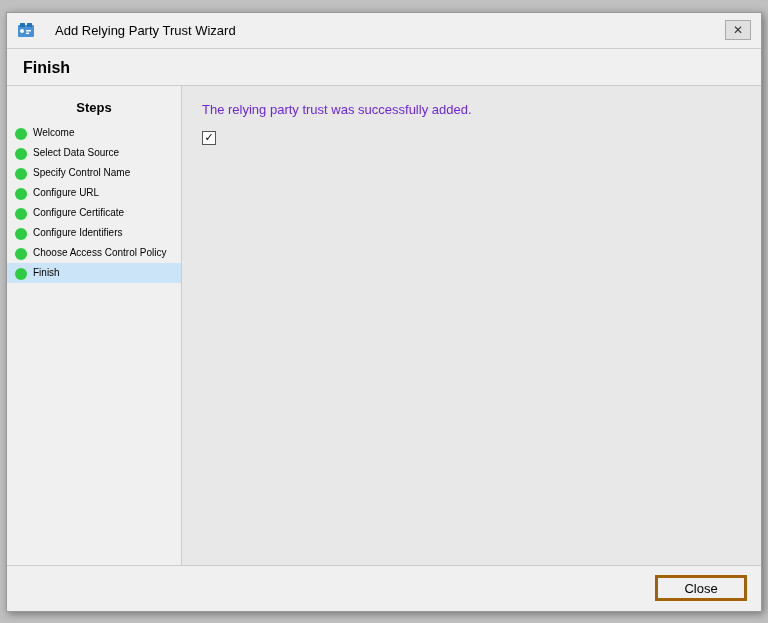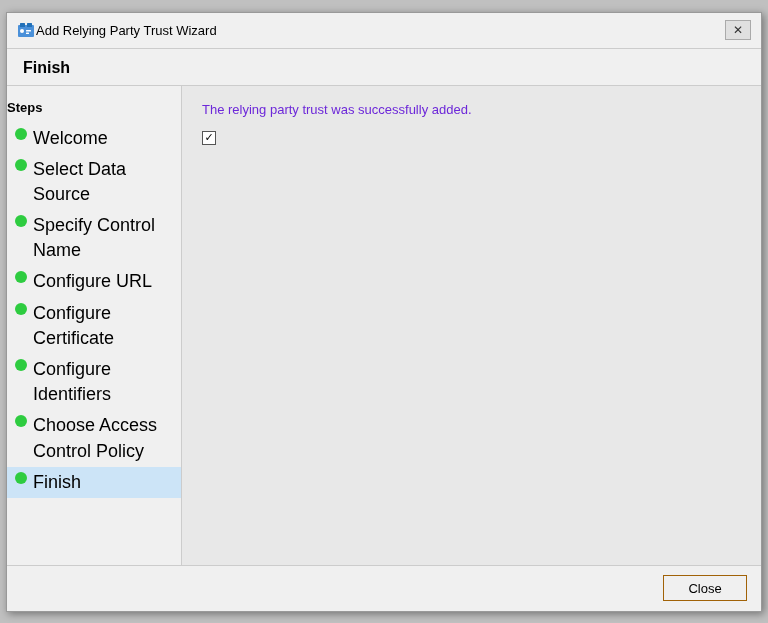--- a/index.html
+++ b/index.html
@@ -35,21 +35,21 @@
       display: flex;
       align-items: center;
       justify-content: space-between;
       padding: 8px 10px;
       height: 36px;
     }
 
     .title-bar-left {
       display: flex;
       align-items: center;
-      gap: 1px;
+      gap: 20px;
     }
 
     .title-icon {
       width: 18px;
       height: 18px;
       display: flex;
       align-items: center;
       justify-content: center;
     }
 
@@ -94,22 +94,23 @@
       width: 175px;
       background: #f0f0f0;
       border-right: 1px solid #ccc;
       padding: 10px 0;
       flex-shrink: 0;
     }
 
     .sidebar-title {
       font-weight: bold;
       font-size: 13px;
-      padding: 4px 12px 8px 0;
-      color: #000;
+      padding: 4px 12px 8px 12px;
+      color: #000;
+      text-align: center;
     }
 
     .step-item {
       display: flex;
       align-items: flex-start;
       padding: 3px 12px 3px 8px;
       cursor: default;
       line-height: 1.4;
     }
 
@@ -121,21 +122,21 @@
       width: 12px;
       height: 12px;
       border-radius: 50%;
       background: #2ecc40;
       flex-shrink: 0;
       margin-top: 2px;
       margin-right: 6px;
     }
 
     .step-label {
-      font-size: 18px;
+      font-size: 10px;
       color: #000;
     }
 
     .main-panel {
       flex: 1;
       background: #e8e8e8;
       padding: 16px 20px;
       display: flex;
       flex-direction: column;
     }
@@ -178,24 +179,24 @@
       height: 46px;
       background: #f0f0f0;
       border-top: 1px solid #ccc;
       display: flex;
       align-items: center;
       justify-content: flex-end;
       padding: 0 14px;
     }
 
     .close-action-btn {
-      width: 84px;
+      width: 92px;
       height: 26px;
       background: #f0f0f0;
-      border: 1px solid #a16207;
+      border: 3px solid #a16207;
       font-size: 13px;
       cursor: pointer;
       color: #000;
     }
   </style>
 </head>
 <body>
 
 <div class="window">
 

